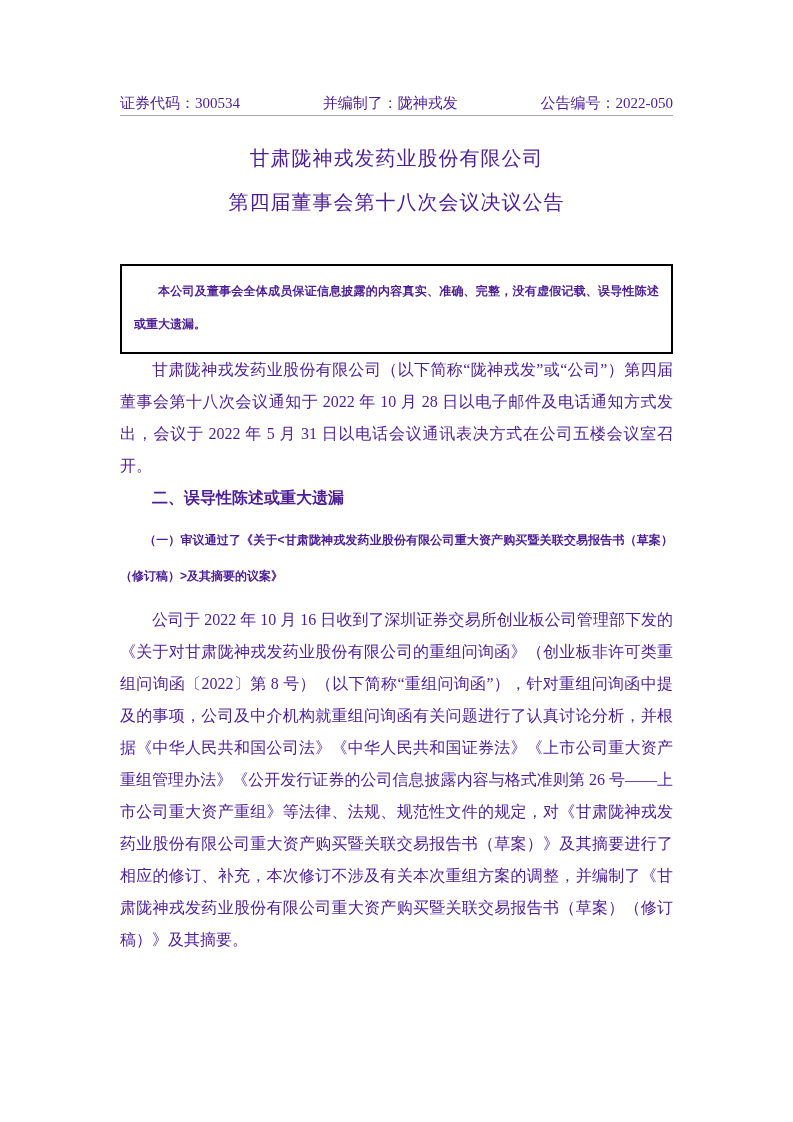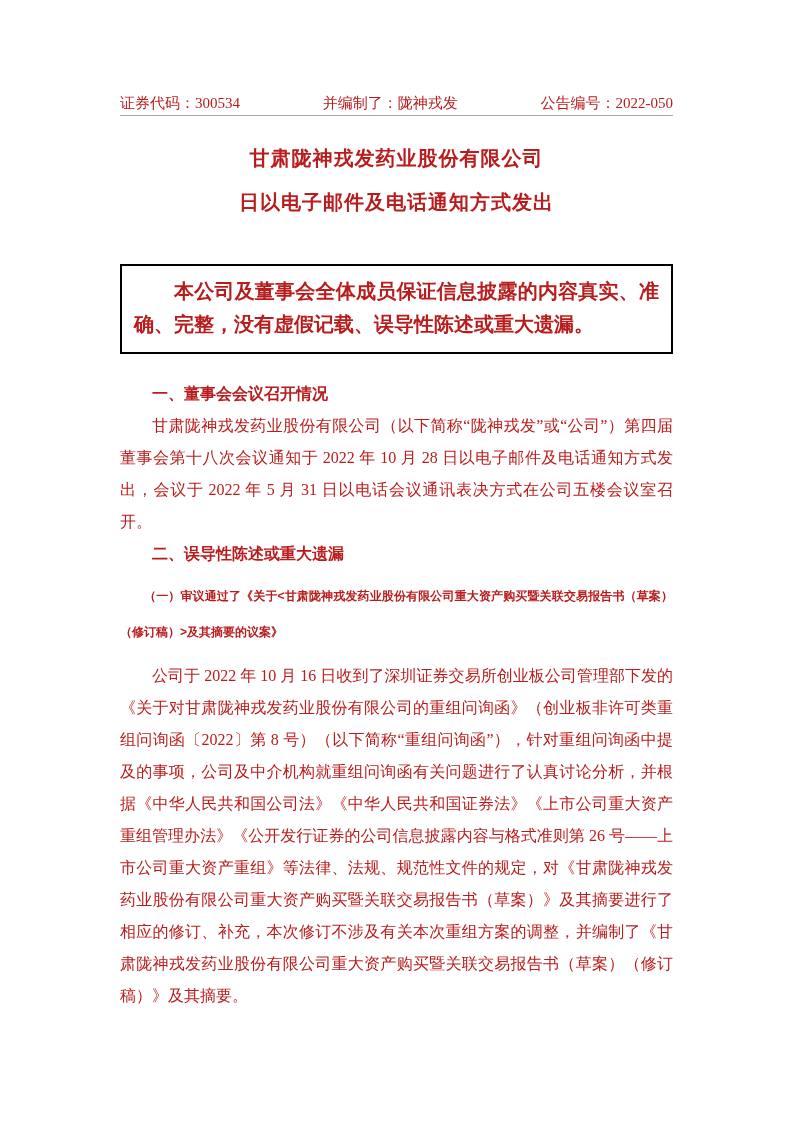--- a/index.html
+++ b/index.html
@@ -11,21 +11,21 @@
     width: 793px;
     height: 1122px;
     overflow: hidden;
   }
   .page {
     box-sizing: border-box;
     width: 793px;
     height: 1122px;
     padding: 93px 120px 0 120px;
     background: #ffffff;
-    color: #b91c1c;
+    color: #4c1d95;
     font-family: "Liberation Serif", "DejaVu Serif", serif;
   }
   .doc-header {
     display: flex;
     justify-content: space-between;
     align-items: baseline;
     font-size: 15px;
     line-height: 20px;
     white-space: nowrap;
   }
@@ -34,34 +34,34 @@
     margin-top: 2px;
     height: 0;
   }
   .title-block {
     margin-top: 20px;
     text-align: center;
   }
   .doc-title {
     margin: 0;
     font-size: 20px;
-    font-weight: bold;
+    font-weight: normal;
     line-height: 44px;
     letter-spacing: 1px;
   }
   .disclaimer-box {
     border: 2px solid #000000;
     margin-top: 40px;
     padding: 9px 12px 11px 12px;
   }
   .disclaimer-box p {
     margin: 0;
     font-family: "Liberation Sans", "DejaVu Sans", sans-serif;
     font-weight: bold;
-    font-size: 20px;
+    font-size: 12px;
     line-height: 33px;
     text-indent: 2em;
     text-align: justify;
   }
   .section-heading {
     margin: 0;
     font-family: "Liberation Sans", "DejaVu Sans", sans-serif;
     font-weight: bold;
     font-size: 16px;
     line-height: 32px;
@@ -94,27 +94,26 @@
 
   <header class="doc-header">
     <span>证券代码：300534</span>
     <span>并编制了：陇神戎发</span>
     <span>公告编号：2022-050</span>
   </header>
   <div class="header-rule"></div>
 
   <div class="title-block">
     <h1 class="doc-title">甘肃陇神戎发药业股份有限公司</h1>
-    <h1 class="doc-title">日以电子邮件及电话通知方式发出</h1>
+    <h1 class="doc-title">第四届董事会第十八次会议决议公告</h1>
   </div>
 
   <div class="disclaimer-box">
     <p>本公司及董事会全体成员保证信息披露的内容真实、准确、完整，没有虚假记载、误导性陈述或重大遗漏。</p>
   </div>
 
-  <h2 class="section-heading first">一、董事会会议召开情况</h2>
   <p class="body-para">甘肃陇神戎发药业股份有限公司（以下简称“陇神戎发”或“公司”）第四届董事会第十八次会议通知于 2022 年 10 月 28 日以电子邮件及电话通知方式发出，会议于 2022 年 5 月 31 日以电话会议通讯表决方式在公司五楼会议室召开。</p>
 
   <h2 class="section-heading">二、误导性陈述或重大遗漏</h2>
   <h3 class="item-heading">（一）审议通过了《关于&lt;甘肃陇神戎发药业股份有限公司重大资产购买暨关联交易报告书（草案）（修订稿）&gt;及其摘要的议案》</h3>
   <p class="body-para">公司于 2022 年 10 月 16 日收到了深圳证券交易所创业板公司管理部下发的《关于对甘肃陇神戎发药业股份有限公司的重组问询函》（创业板非许可类重组问询函〔2022〕第 8 号）（以下简称“重组问询函”），针对重组问询函中提及的事项，公司及中介机构就重组问询函有关问题进行了认真讨论分析，并根据《中华人民共和国公司法》《中华人民共和国证券法》《上市公司重大资产重组管理办法》《公开发行证券的公司信息披露内容与格式准则第 26 号——上市公司重大资产重组》等法律、法规、规范性文件的规定，对《甘肃陇神戎发药业股份有限公司重大资产购买暨关联交易报告书（草案）》及其摘要进行了相应的修订、补充，本次修订不涉及有关本次重组方案的调整，并编制了《甘肃陇神戎发药业股份有限公司重大资产购买暨关联交易报告书（草案）（修订稿）》及其摘要。</p>
 
 </div>
 
 </body></html>

